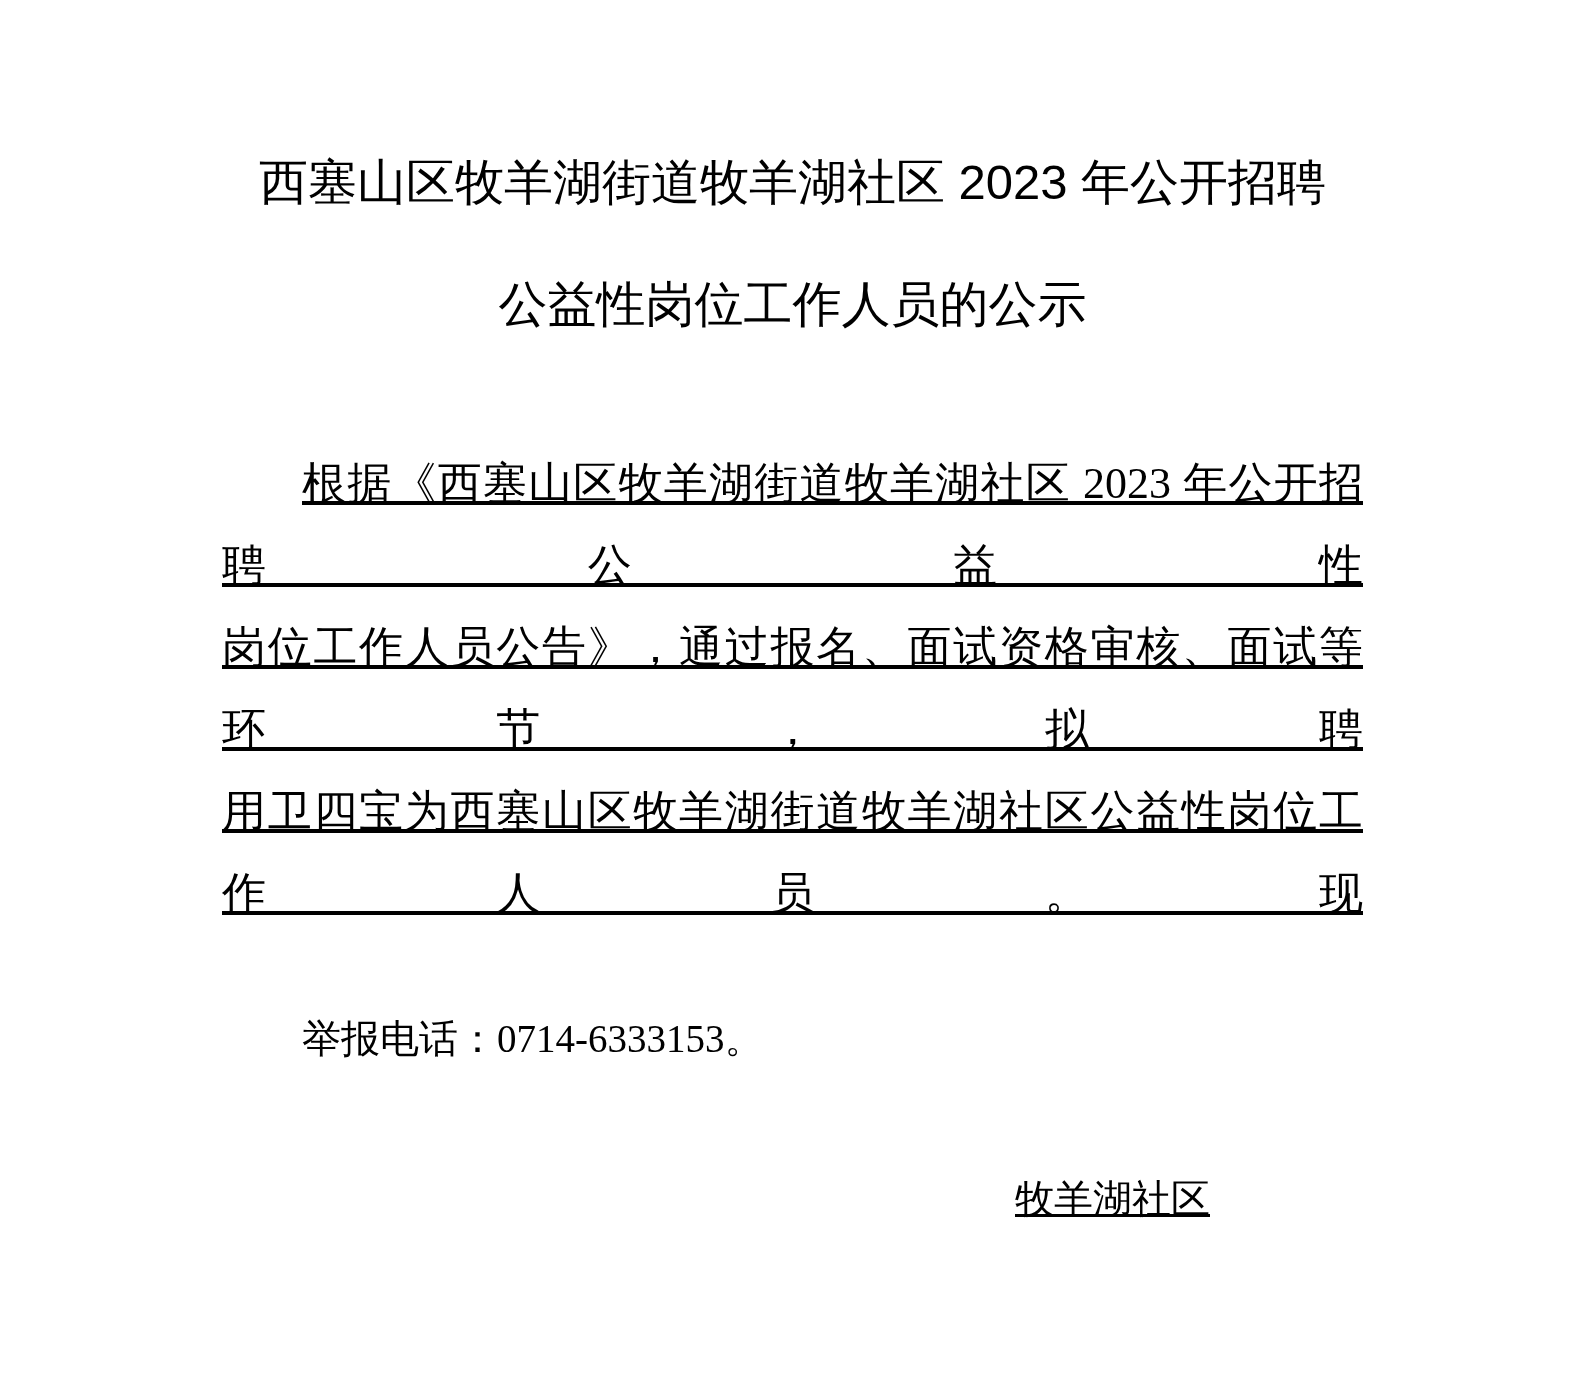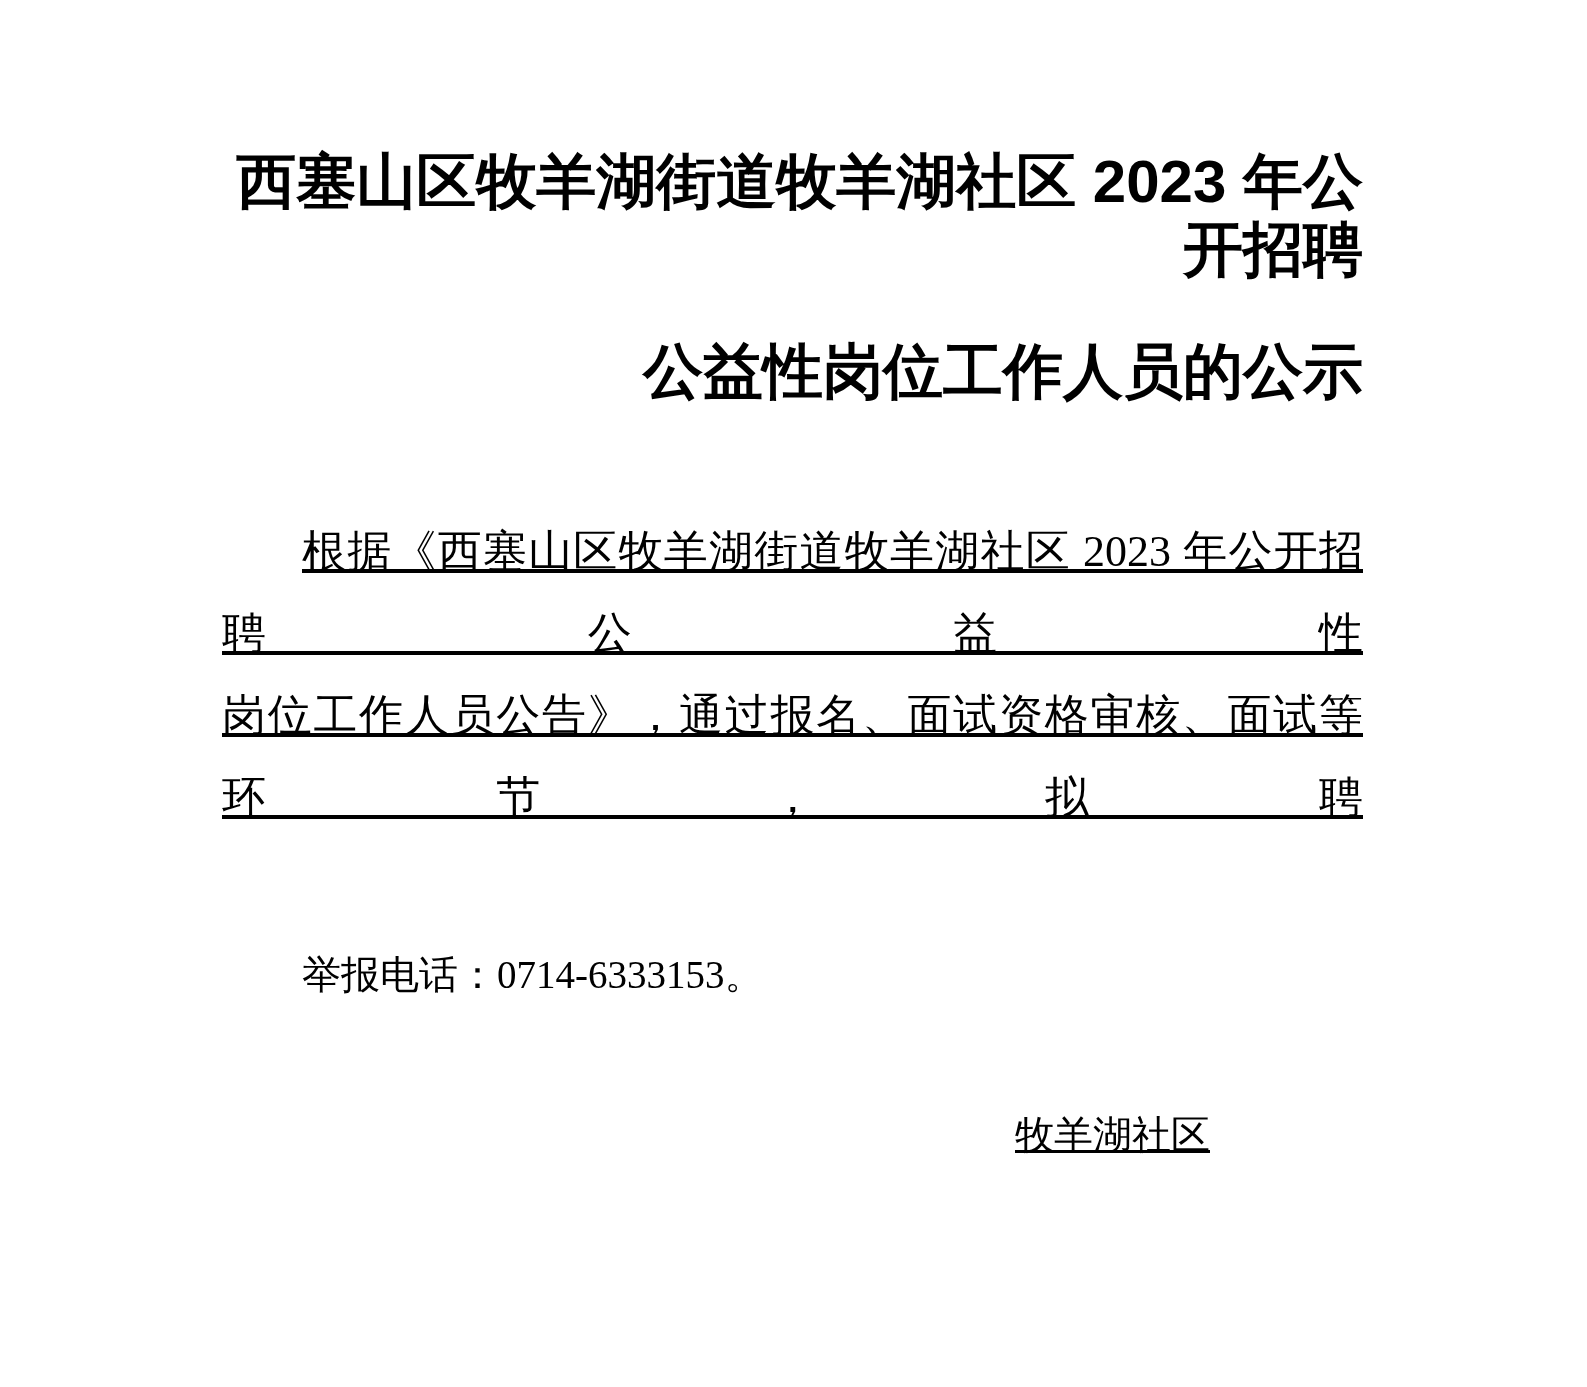--- a/index.html
+++ b/index.html
@@ -13,24 +13,24 @@
     height: 1387px;
     background: #ffffff;
     color: #000000;
     box-sizing: border-box;
     padding: 148px 224px 0 222px;
     font-family: "Liberation Serif", "DejaVu Serif", serif;
     overflow: hidden;
   }
   .doc-title {
     font-family: "Liberation Sans", "DejaVu Sans", sans-serif;
-    font-weight: bold;
-    font-size: 60px;
+    font-weight: normal;
+    font-size: 49px;
     line-height: 68px;
-    text-align: right;
+    text-align: center;
   }
   .title-line-2 {
     margin-top: 54px;
   }
   .doc-body {
     margin-top: 105px;
     font-size: 44px;
     line-height: 82px;
     text-decoration: underline;
   }
@@ -39,21 +39,21 @@
   }
   .para-line.justify {
     white-space: normal;
     text-align: justify;
     text-align-last: justify;
   }
   .para-line.indent {
     text-indent: 80px;
   }
   .phone-line {
-    margin-top: 106px;
+    margin-top: 74px;
     font-size: 39px;
     line-height: 60px;
     text-indent: 80px;
   }
   .sign-block {
     margin-top: 100px;
     font-size: 39px;
     line-height: 60px;
     text-align: right;
     padding-right: 90px;
@@ -69,20 +69,21 @@
 <div class="page">
 
   <div class="doc-title">
     <div class="title-line-1">西塞山区牧羊湖街道牧羊湖社区 2023 年公开招聘</div>
     <div class="title-line-2">公益性岗位工作人员的公示</div>
   </div>
 
   <div class="doc-body">
     <div class="para-line indent justify">根据《西塞山区牧羊湖街道牧羊湖社区 2023 年公开招聘公益性</div>
     <div class="para-line justify">岗位工作人员公告》，通过报名、面试资格审核、面试等环节，拟聘</div>
+    <div class="para-line justify">用卫四宝为西塞山区牧羊湖街道牧羊湖社区公益性岗位工作人员。现</div>
   </div>
 
   <div class="phone-line">举报电话：0714-6333153。</div>
 
   <div class="sign-block">
     <div class="signature-org">牧羊湖社区</div>
 
   </div>
 
 </div>

